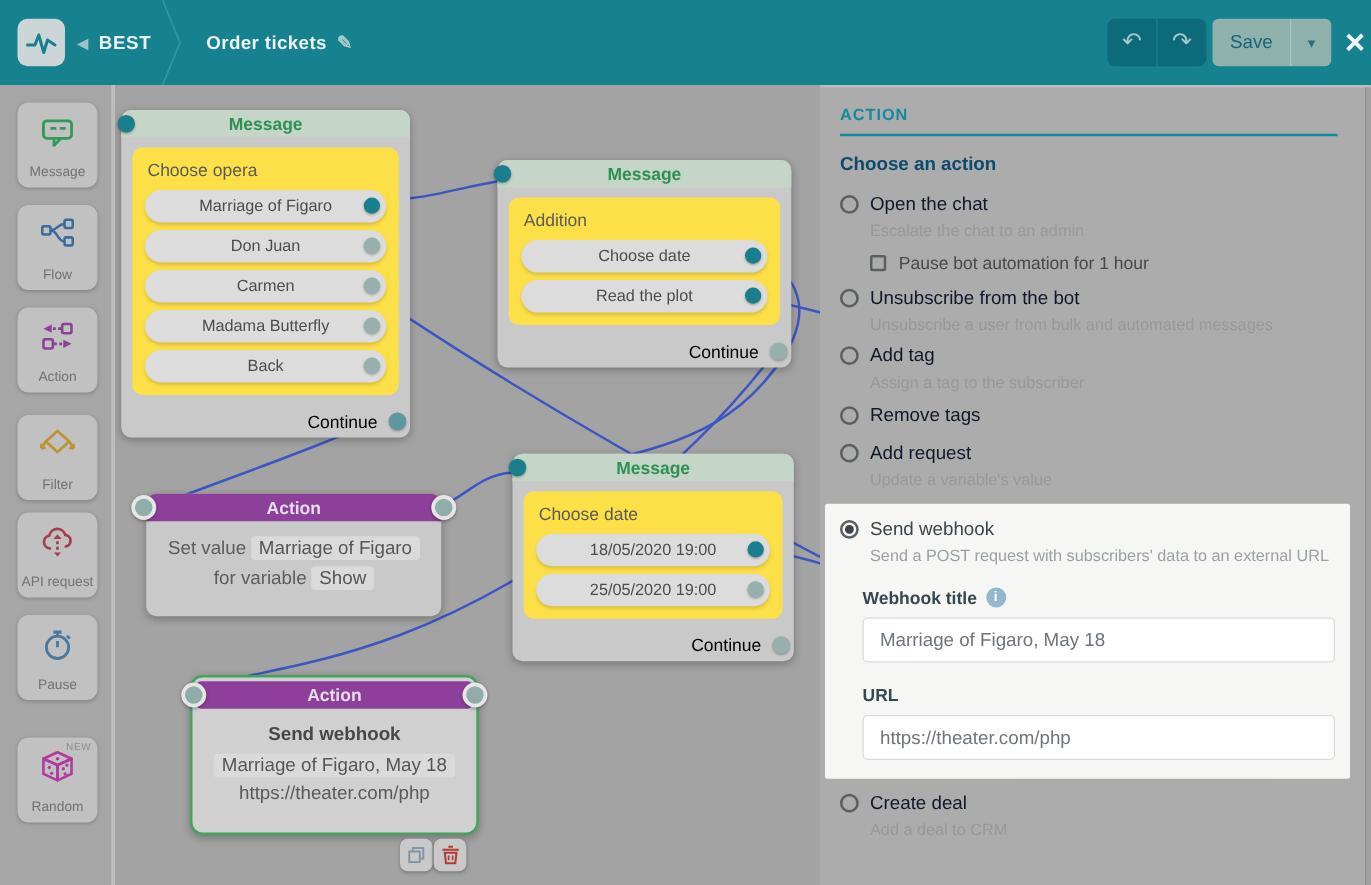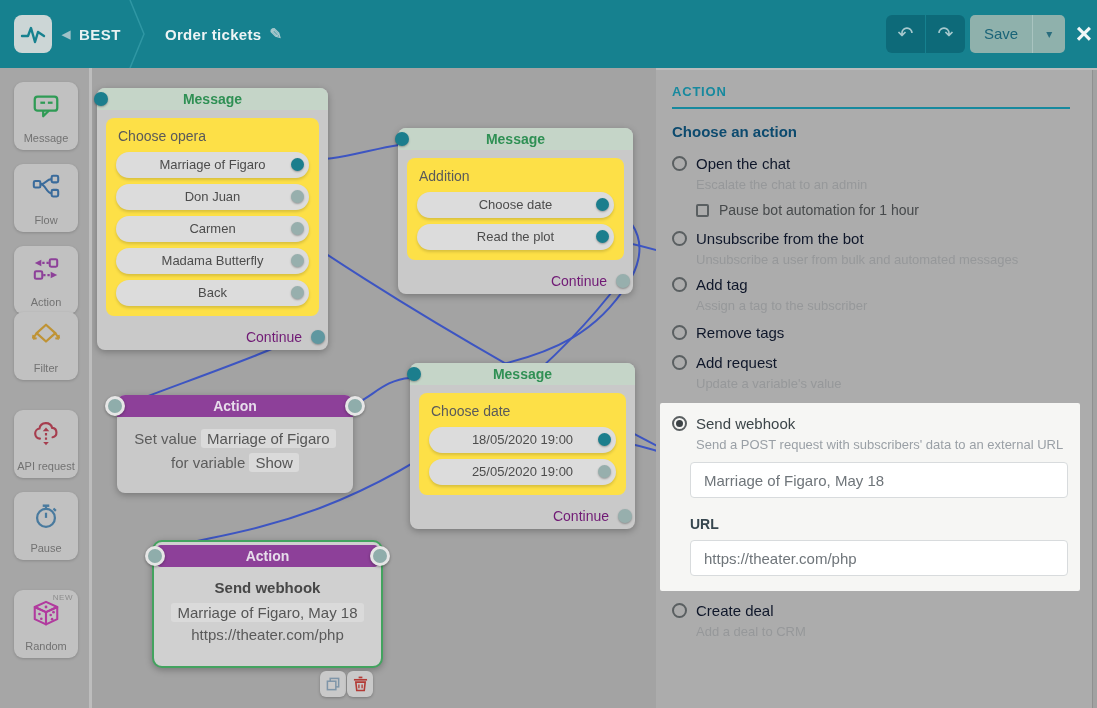--- a/index.html
+++ b/index.html
@@ -92,21 +92,21 @@
   .port.teal { background:#1b7e8d; }
   .port.mid  { background:#5f97a0; }
   .port.btn-port { right:5px; top:6px; width:13px; height:13px; }
   .port.in-port  { left:-3px; top:4px; }
   .port.ringed {
     width:20px; height:20px; background:#8fadab;
     border:3px solid #e6e6e6; box-shadow:0 1px 3px rgba(0,0,0,.35);
   }
   .node-footer {
     position:relative; height:26px; line-height:26px; text-align:right;
-    font-size:14px; color:#701a75; padding-right:26px; margin-top:2px;
+    font-size:14px; color:#000000; padding-right:26px; margin-top:2px;
   }
   .node-footer .port { right:3px; top:6px; }
   .action-body { text-align:center; font-size:15px; color:#5c5c5c; padding:10px 8px; line-height:24px; }
   .chip { background:#dadada; border-radius:3px; padding:1px 6px; color:#565656; }
   .node.selected { border:2px solid #43a35f; border-radius:10px; background:#d0d0d0; }
   .node.selected .node-header { margin:3px 3px 0; border-radius:4px; }
   .hdr-port-left  { left:-12px; top:1px; }
   .hdr-port-right { right:-12px; top:1px; }
   .webhook-body { text-align:center; padding:12px 8px 0; }
   .webhook-name { font-size:15px; font-weight:bold; color:#474747; margin-bottom:8px; }
@@ -349,21 +349,21 @@
     <svg width="30" height="28" viewBox="0 0 32 30">
       <path d="M11 5 l-7 3.5 7 3.5 z" fill="#8d4099"></path>
       <line x1="12" y1="8.5" x2="19" y2="8.5" stroke="#8d4099" stroke-width="2.4" stroke-dasharray="2.5 2"></line>
       <rect x="20" y="4.5" width="8" height="8" rx="1.5" fill="none" stroke="#8d4099" stroke-width="2.2"></rect>
       <rect x="4" y="17.5" width="8" height="8" rx="1.5" fill="none" stroke="#8d4099" stroke-width="2.2"></rect>
       <line x1="13" y1="21.5" x2="20" y2="21.5" stroke="#8d4099" stroke-width="2.4" stroke-dasharray="2.5 2"></line>
       <path d="M21 18 l7 3.5 -7 3.5 z" fill="#8d4099"></path>
     </svg>
     <span class="tlabel">Action</span>
   </div>
-  <div class="tool" style="top:244px;">
+  <div class="tool" style="top:264px;">
     <svg width="32" height="28" viewBox="0 0 34 30">
       <path d="M17 4 L27 13 L17 22 L7 13 Z" fill="none" stroke="#bf9335" stroke-width="2.4" stroke-linejoin="round"></path>
       <path d="M7 13 L3 19 M3 19 l0.5 -4 M3 19 l4 -0.5" stroke="#bf9335" stroke-width="2.2" fill="none"></path>
       <path d="M27 13 L31 19 M31 19 l-0.5 -4 M31 19 l-4 -0.5" stroke="#bf9335" stroke-width="2.2" fill="none"></path>
     </svg>
     <span class="tlabel">Filter</span>
   </div>
   <div class="tool" style="top:342px;">
     <svg width="30" height="30" viewBox="0 0 32 32">
       <path d="M9.5 21 a5.5 5.5 0 0 1 -0.5 -10.9 a7 7 0 0 1 13.6 -0.6 a5 5 0 0 1 0.4 9.9" fill="none" stroke="#a63d4e" stroke-width="2.3" stroke-linecap="round"></path>
@@ -438,20 +438,24 @@
   </div>
   <div class="opt-desc mt2">Update a variable's value</div>
 
   <div class="spotlight">
     <div class="opt-row">
       <span class="radio sel"></span>
       <span class="opt-label">Send webhook</span>
     </div>
     <div class="opt-desc mt2">Send a POST request with subscribers' data to an external URL</div>
 
+    <div class="field-label">
+      <span>Webhook title</span>
+      <span class="info-i">i</span>
+    </div>
     <input class="field-input" value="Marriage of Figaro, May 18" style="">
 
     <div class="field-label" style="margin-top:18px;">
       <span>URL</span>
     </div>
     <input class="field-input" value="https://theater.com/php" style="">
   </div>
 
   <div class="opt-row mt8">
     <span class="radio"></span>

